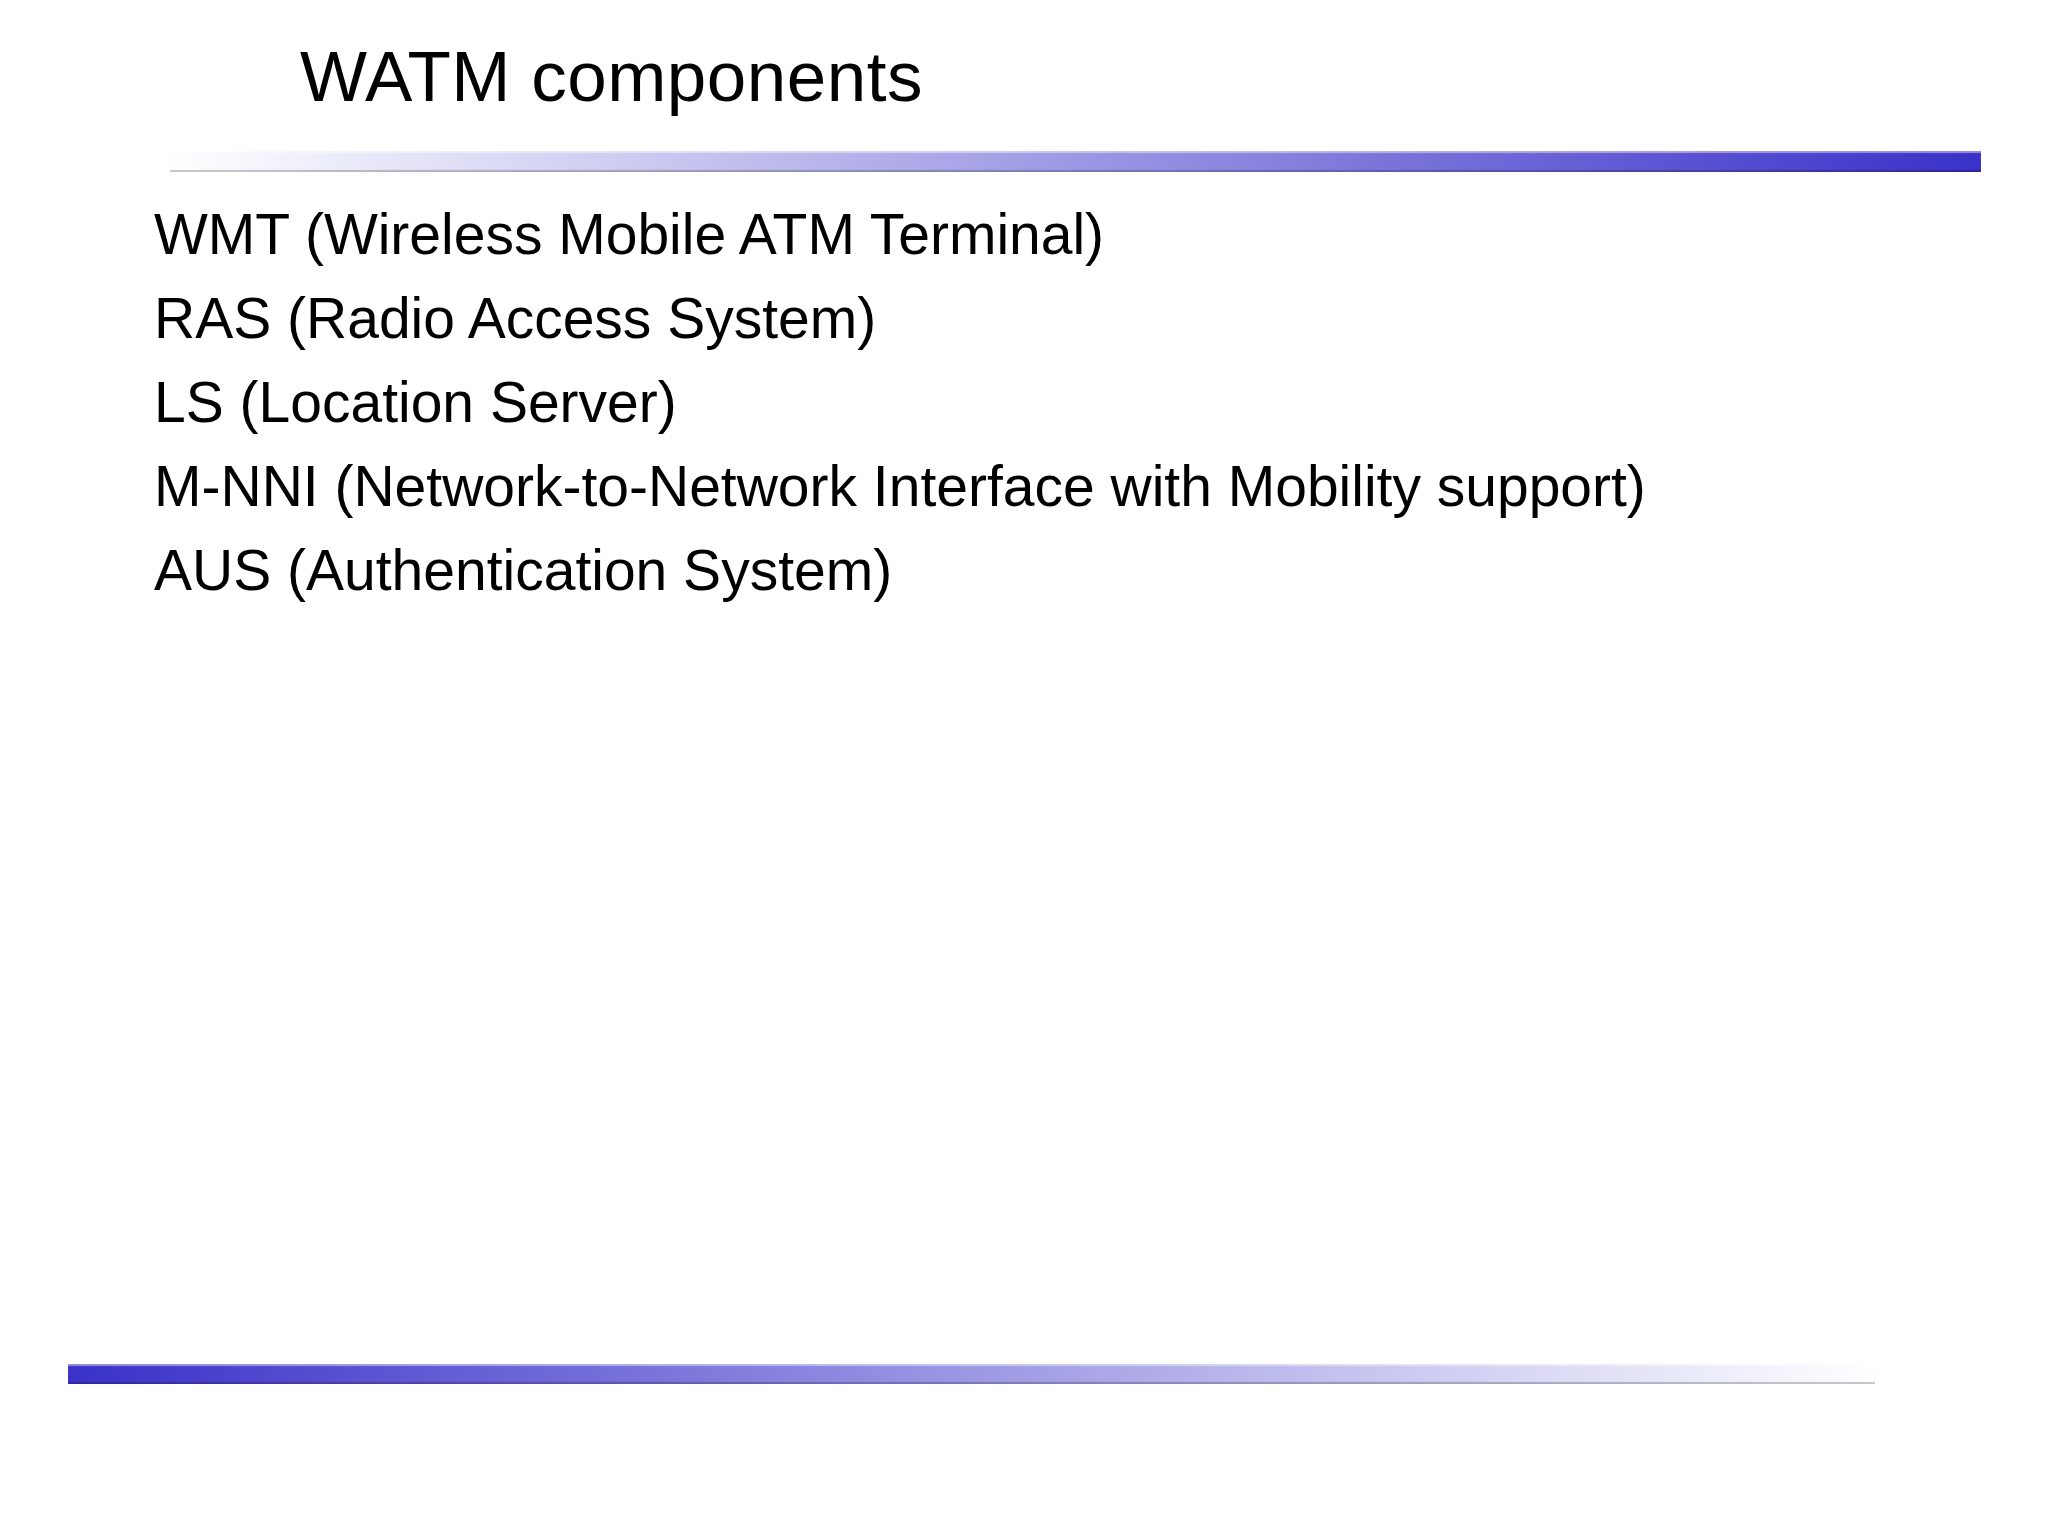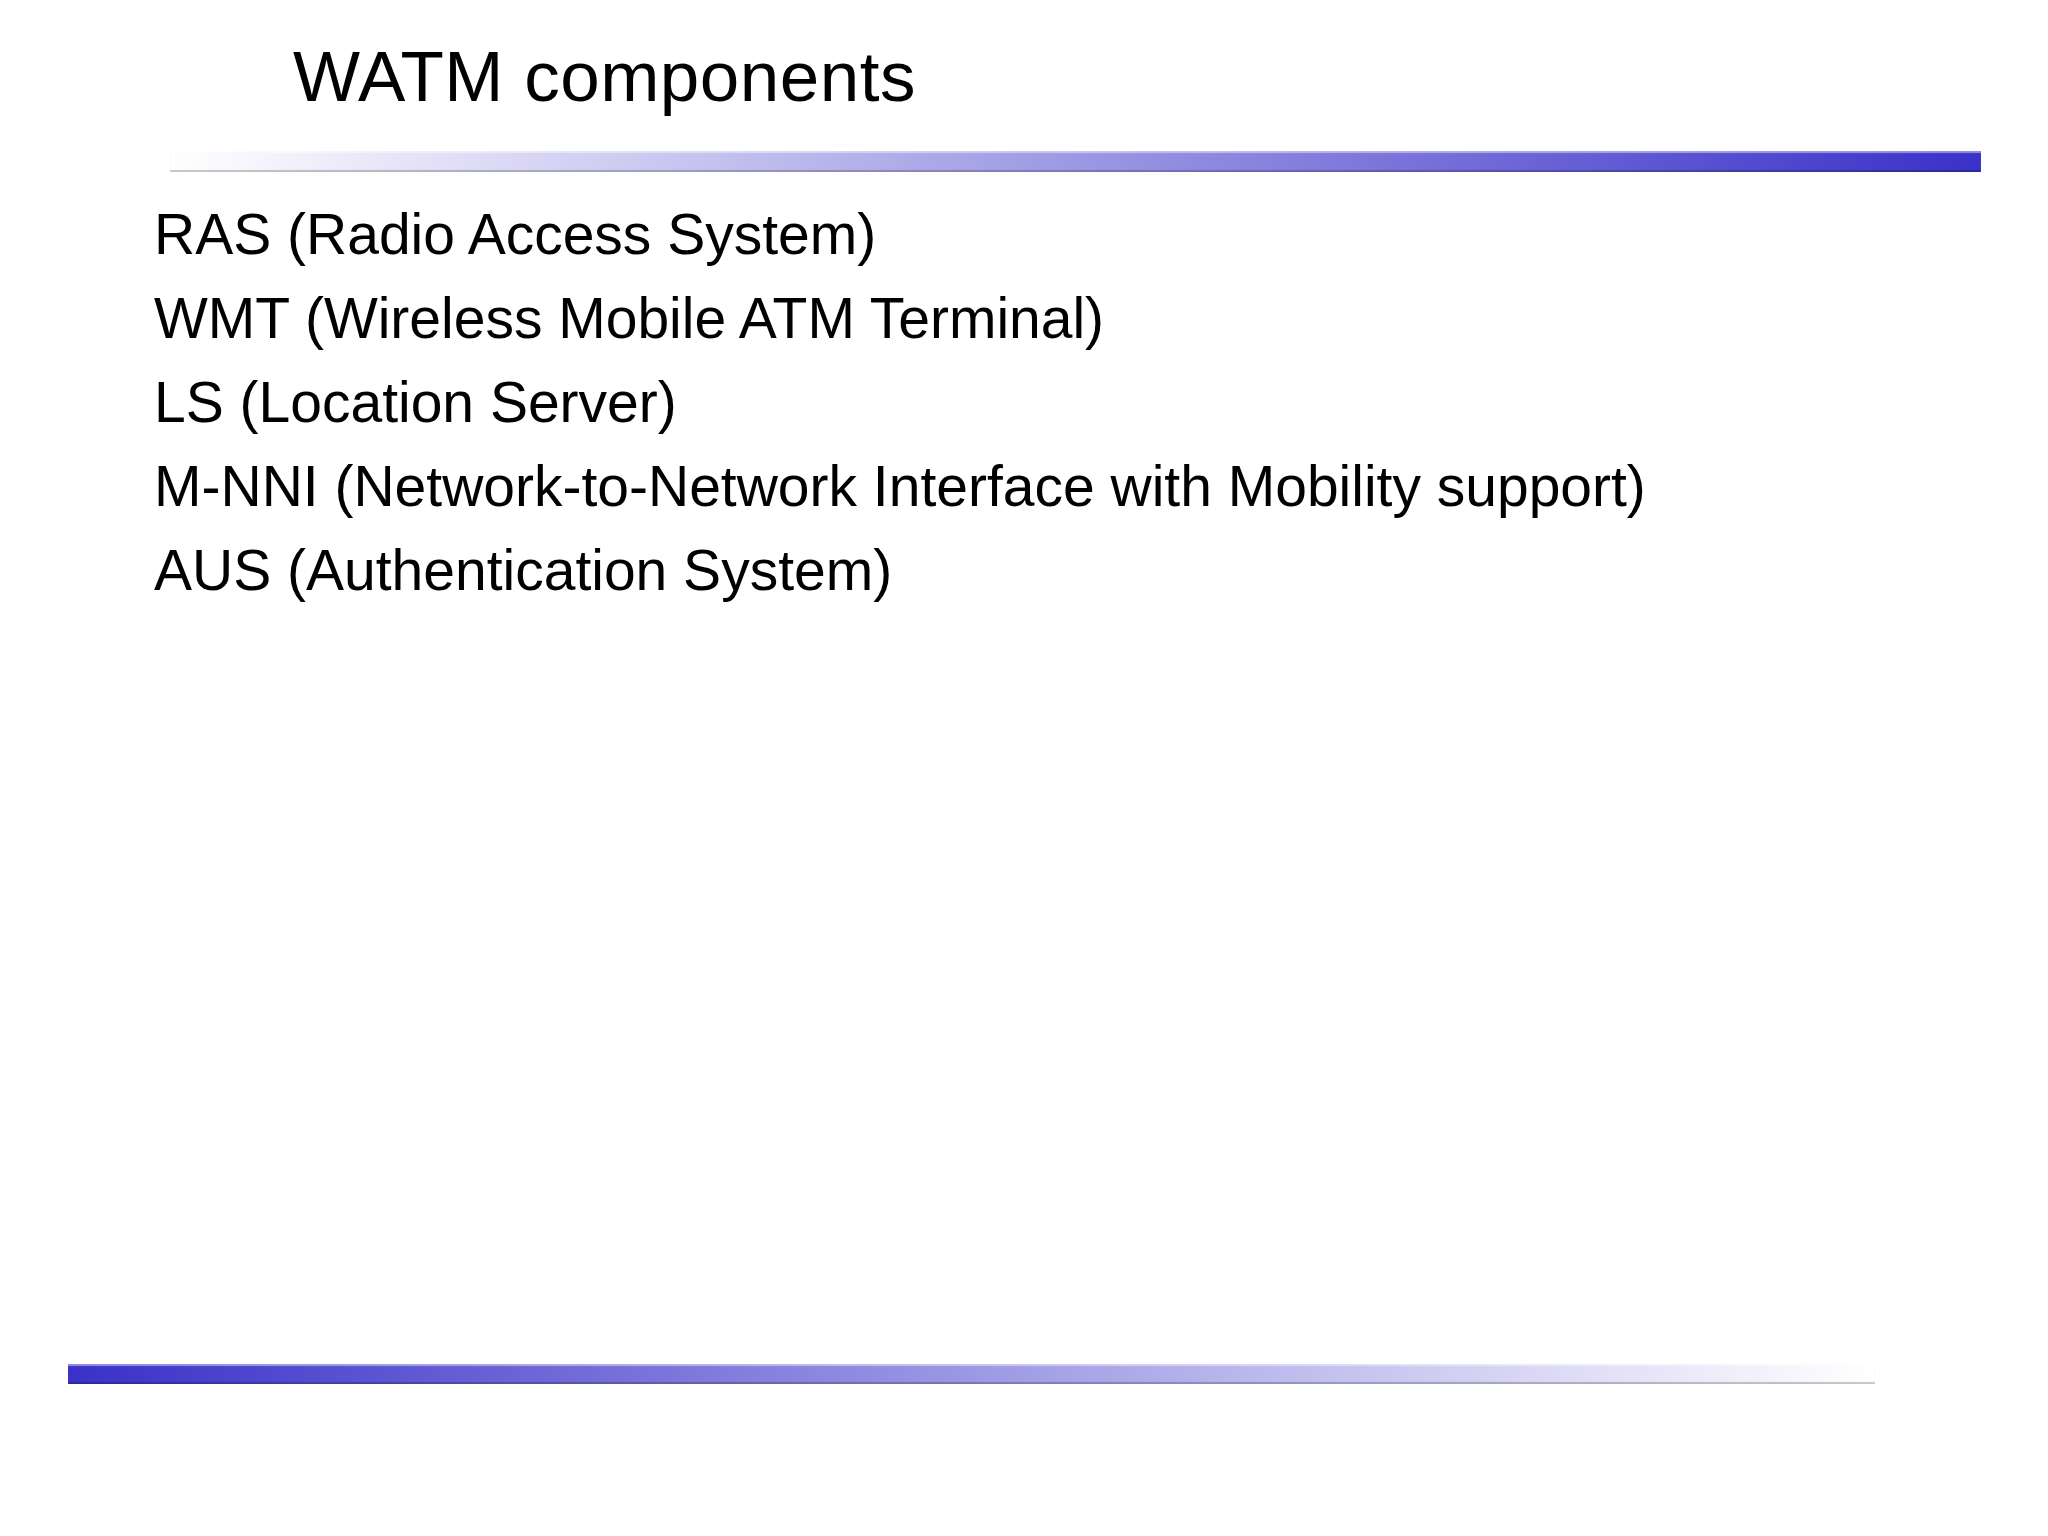--- a/index.html
+++ b/index.html
@@ -15,21 +15,21 @@
   }
   .slide {
     position: absolute;
     left: 0; top: 0;
     width: 2048px;
     height: 1536px;
     background: var(--bg, #ffffff);
   }
   .title {
     position: absolute;
-    left: 293px;
+    left: 300px;
     top: 35px;
     margin: 0;
     font-size: 71px;
     font-weight: 400;
     line-height: 84px;
     letter-spacing: 0.5px;
     color: var(--text-color, #000000);
     white-space: nowrap;
   }
   .bar {
@@ -67,22 +67,22 @@
 </head>
 <body>
 
 <div class="slide">
 
   <h1 class="title">WATM components</h1>
 
   <div class="bar bar-top"></div>
 
   <div class="list">
+    <div class="line">WMT (Wireless Mobile ATM Terminal)</div>
     <div class="line">RAS (Radio Access System)</div>
-    <div class="line">WMT (Wireless Mobile ATM Terminal)</div>
     <div class="line">LS (Location Server)</div>
     <div class="line">M-NNI (Network-to-Network Interface with Mobility support)</div>
     <div class="line">AUS (Authentication System)</div>
   </div>
 
   <div class="bar bar-bottom"></div>
 
 </div>
 
 </body></html>

